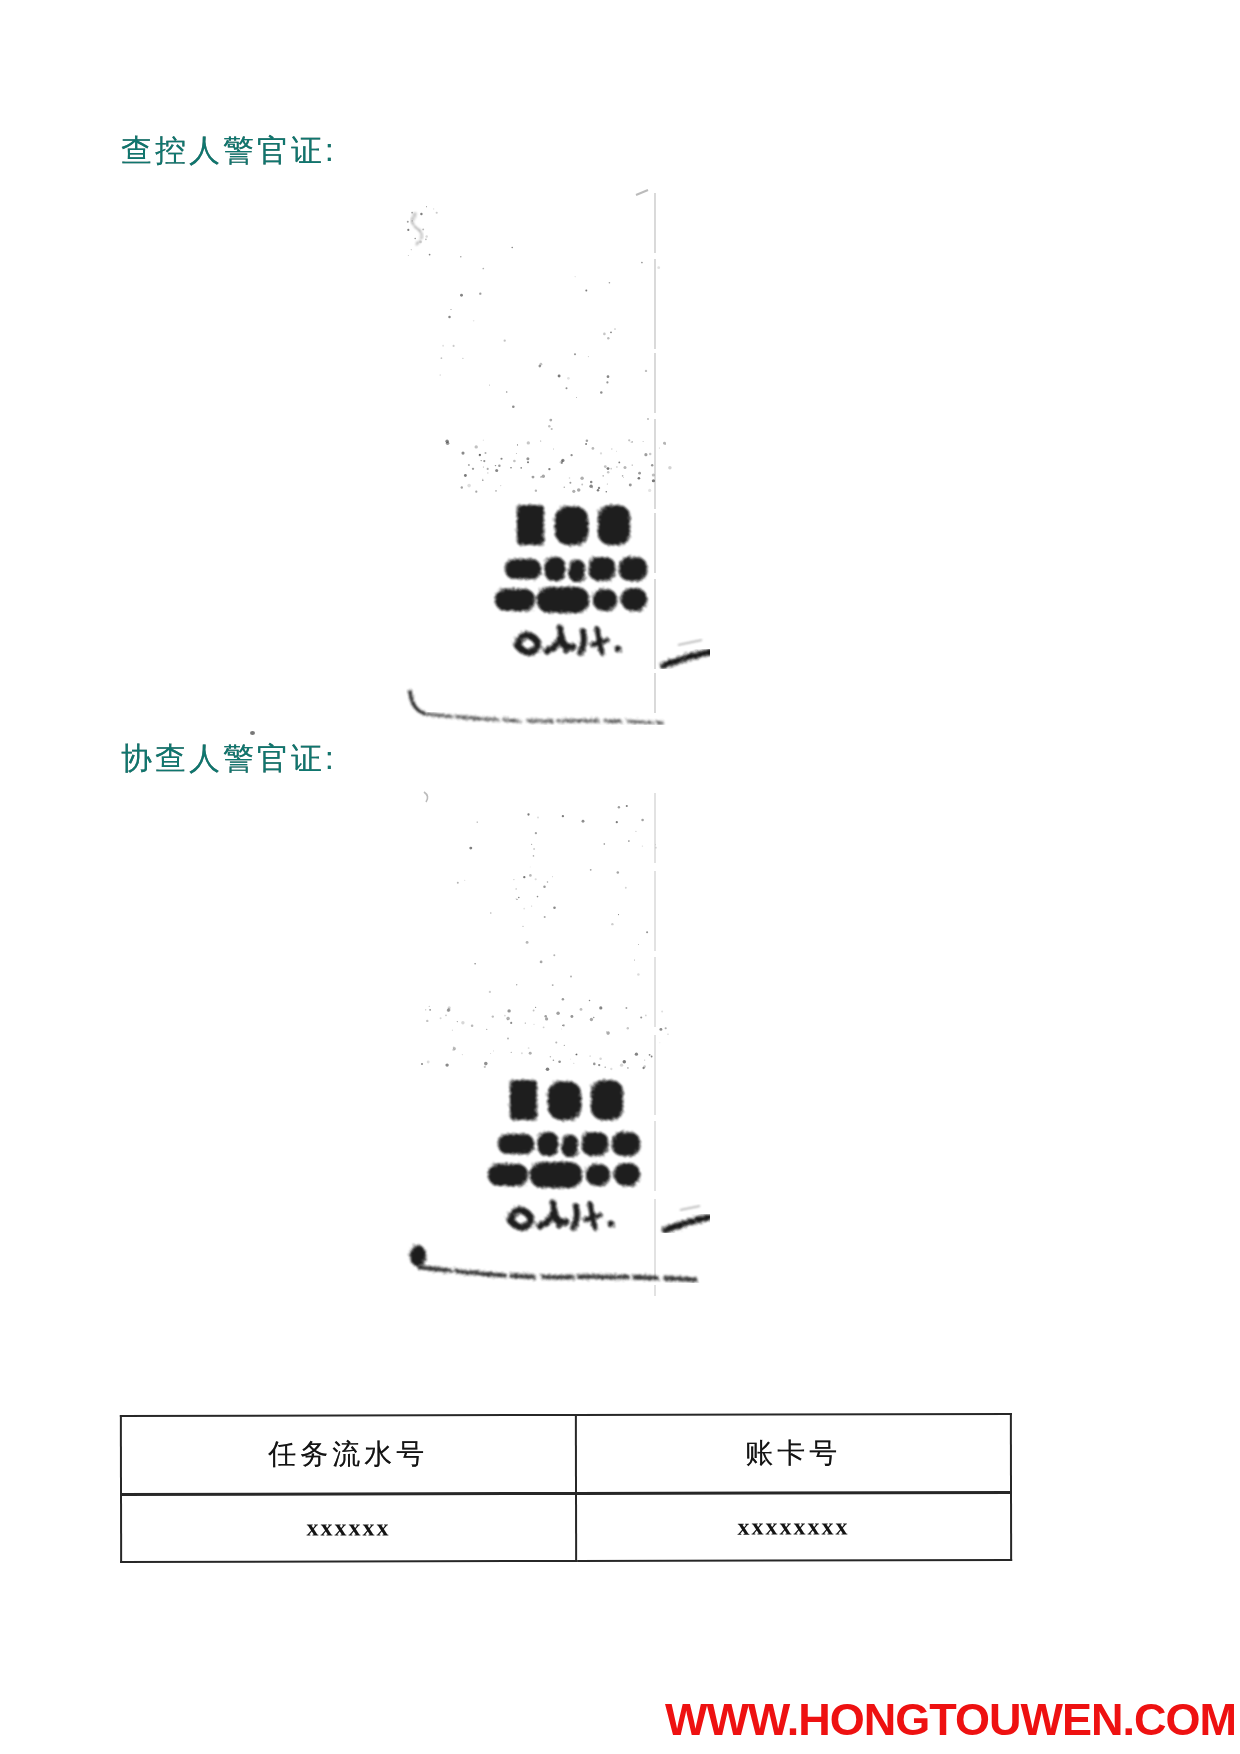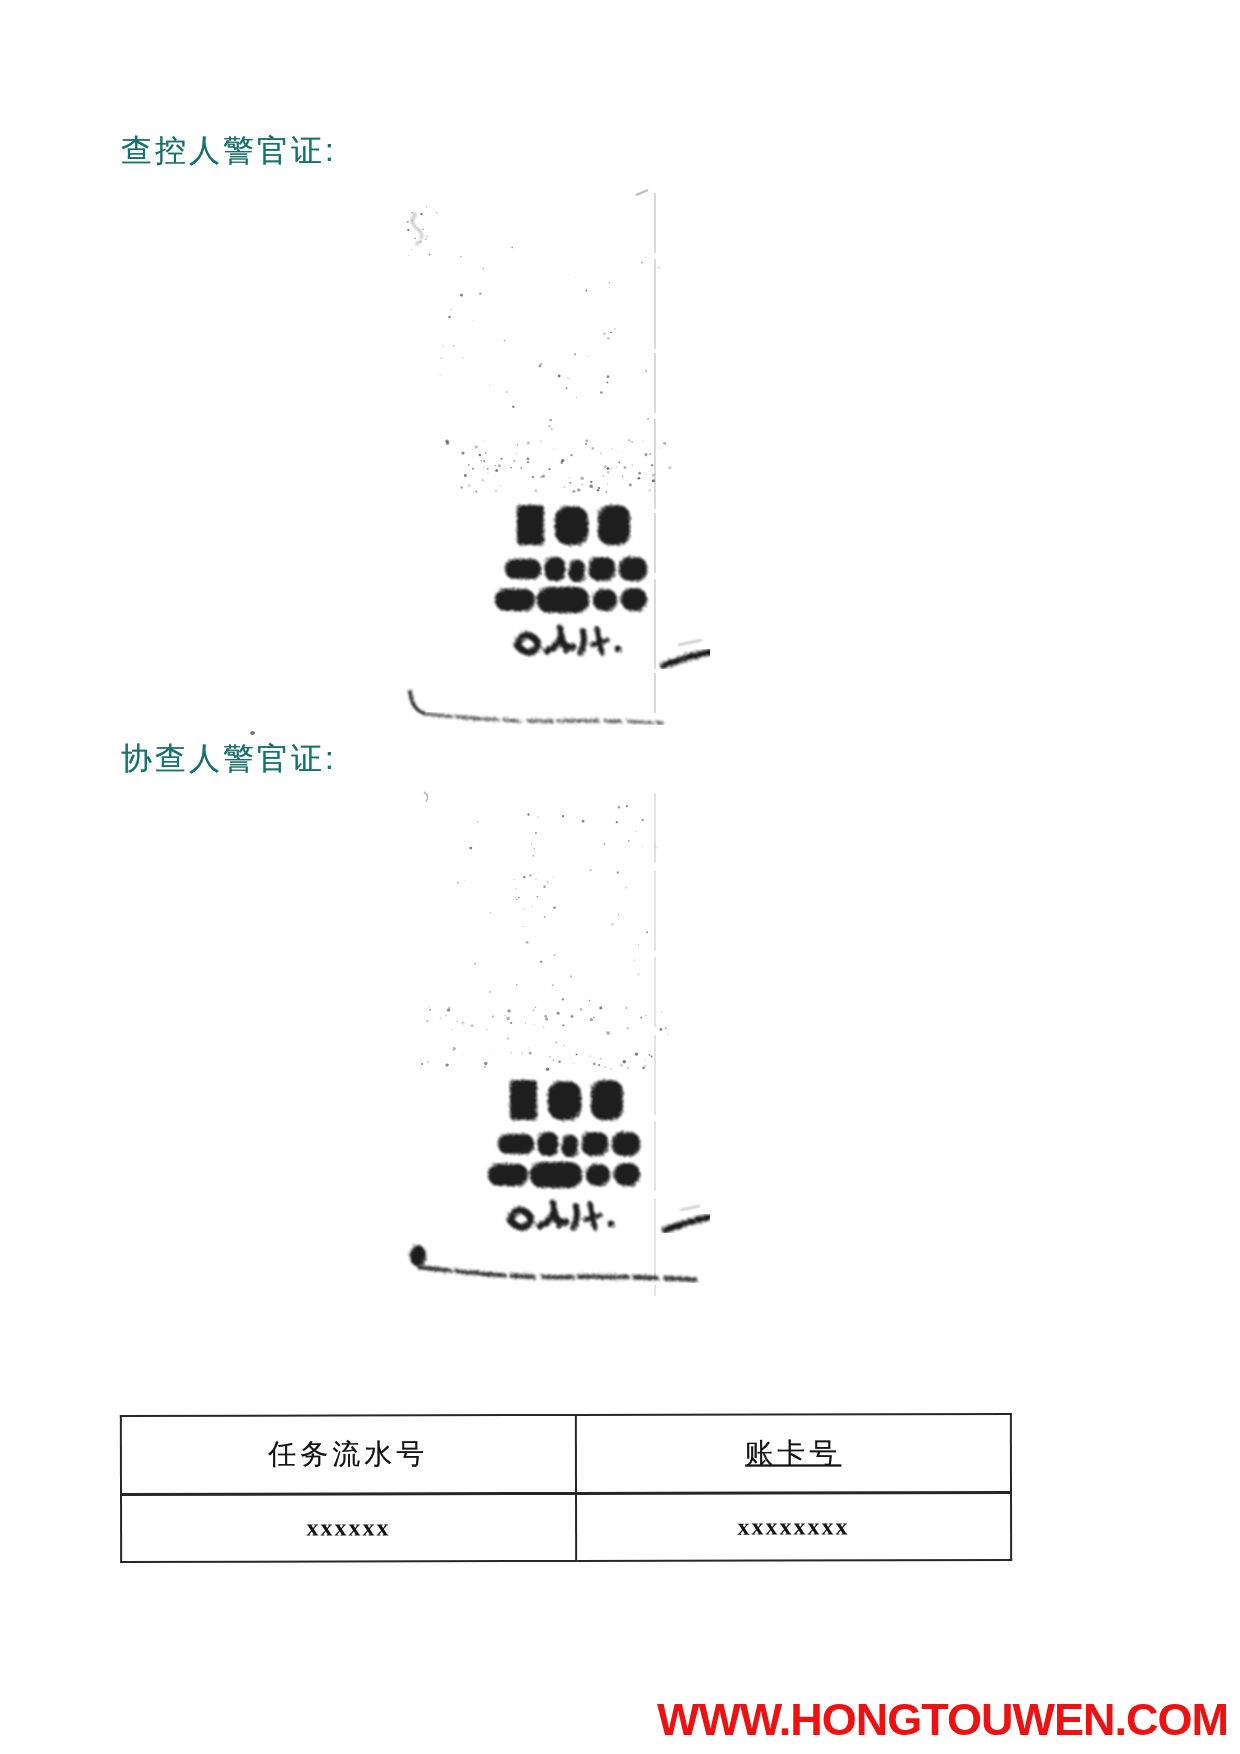--- a/index.html
+++ b/index.html
@@ -36,24 +36,24 @@
   .subject-table th{
     height:74px;font-size:28px;font-weight:normal;letter-spacing:4px;color:#141414;
     border-bottom-width:3.5px;
     text-shadow:0 0 .5px rgba(20,20,20,.6);
     margin-top:11px;
   }
   .subject-table td{
     height:63px;font-size:24px;font-weight:bold;letter-spacing:2px;color:#141414;
   }
   .col-serial{width:456px;}
-  .col-card{width:436px;text-decoration:underline;}
+  .col-card{width:436px;}
   
   .watermark{
-    position:absolute;right:12px;top:1694px;
+    position:absolute;right:4px;top:1694px;
     font-family:"Liberation Sans","DejaVu Sans",sans-serif;
     font-weight:bold;font-size:45px;letter-spacing:-1px;color:#ee1111;
     white-space:nowrap;
   }
   svg{display:block;}
 </style>
 </head>
 <body>
 
 <div class="page">

